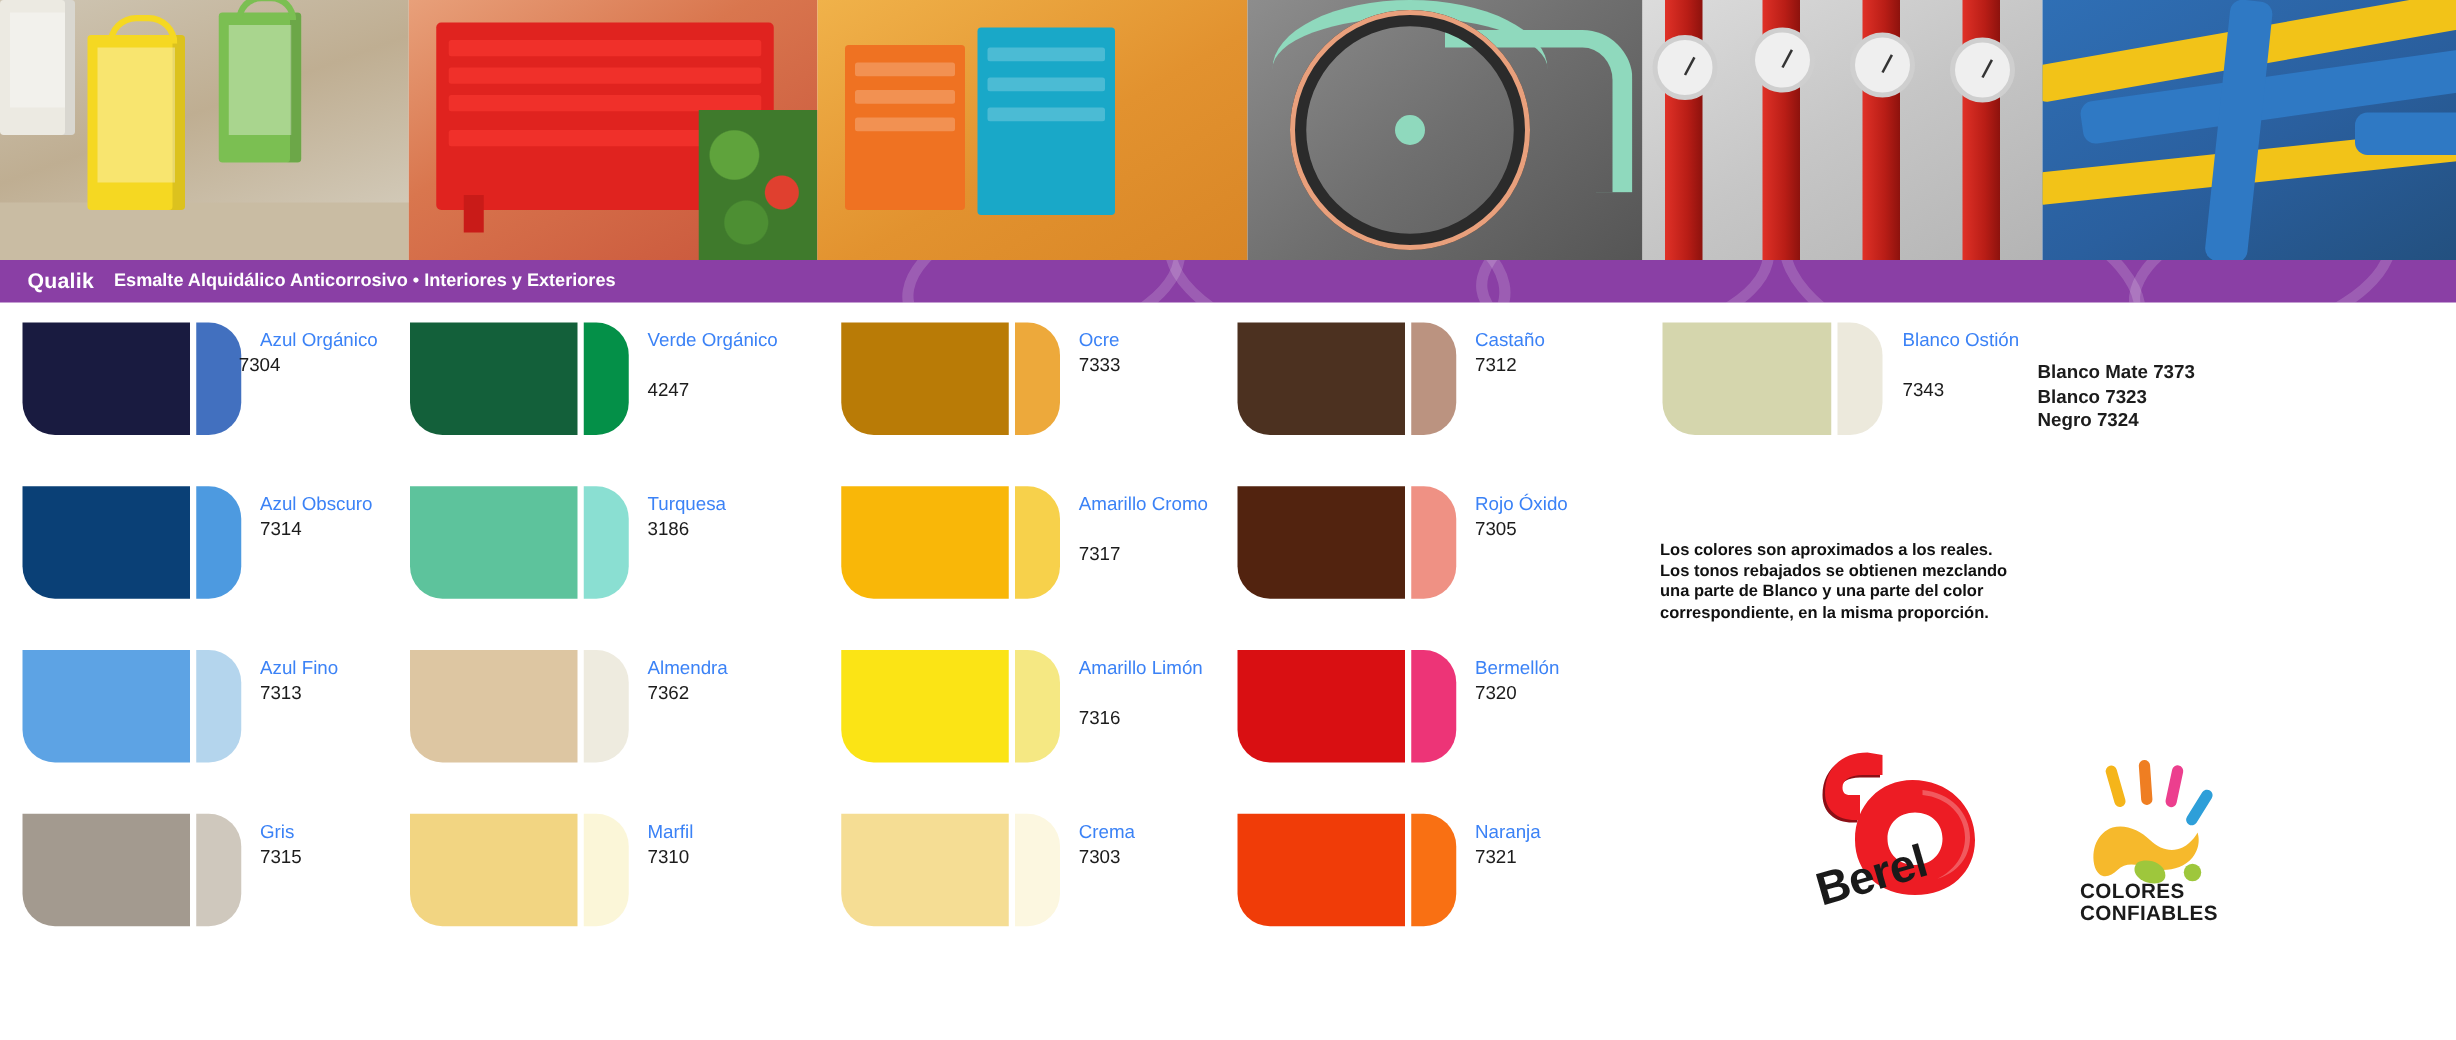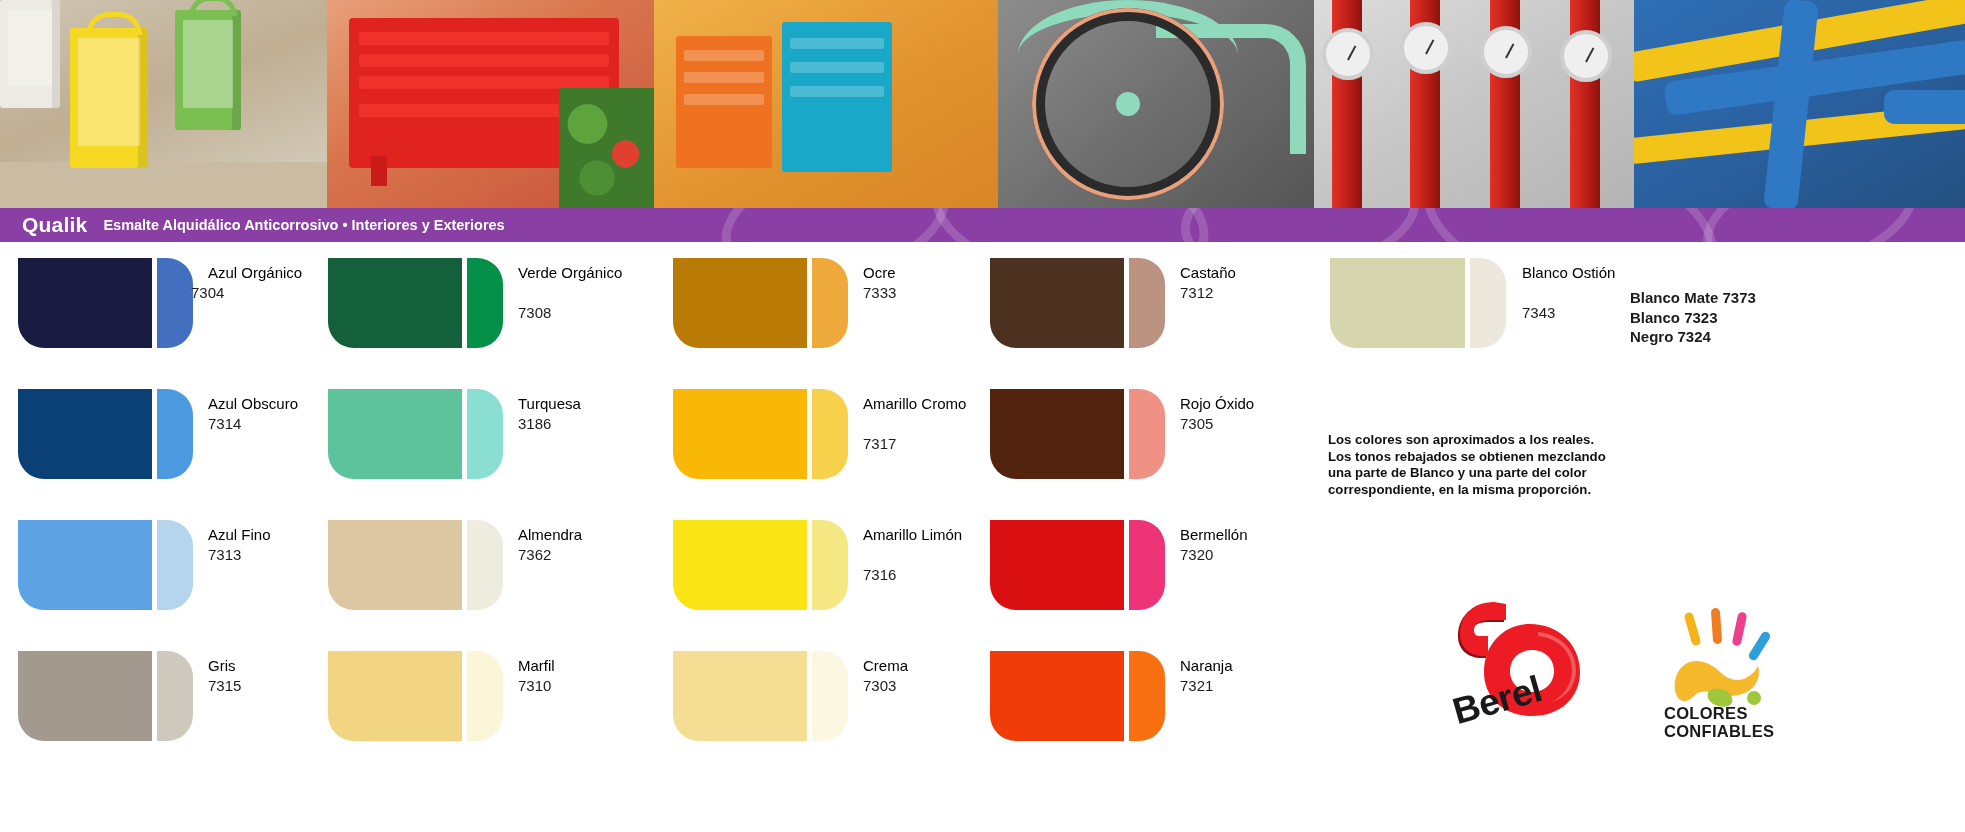--- a/index.html
+++ b/index.html
@@ -72,21 +72,21 @@
     overflow: hidden;
   }
   .band .swirl { position:absolute; border-radius:50%; border:9px solid rgba(255,255,255,.16); }
   .s1 { left: 720px;  top: -48px; width: 230px; height: 120px; transform: rotate(-12deg); }
   .s2 { left: 930px;  top: -62px; width: 280px; height: 140px; transform: rotate(10deg); }
   .s3 { left: 1180px; top: -52px; width: 240px; height: 120px; transform: rotate(-8deg); }
   .s4 { left: 1420px; top: -60px; width: 300px; height: 150px; transform: rotate(14deg); }
   .s5 { left: 1700px; top: -46px; width: 220px; height: 110px; transform: rotate(-16deg); }
   .band-inner { position:relative; display:flex; align-items:center; height:100%; padding-left:22px; gap:16px; }
   .brand {
-    color:#fff; font-size:21px; font-weight:bold; letter-spacing:.2px;
+    color:#fff; font-size:17px; font-weight:bold; letter-spacing:.2px;
   }
   .tagline { color:#fff; font-size:14.5px; font-weight:bold; }
 
   
   .grid {
     position: absolute; left: 0; top: 258px;
     width: 1965px;
   }
   .col { position: absolute; top: 0; }
   .c1 { left: 18px;   width: 330px; }
@@ -101,21 +101,21 @@
     width: 134px; height: 90px;
     border-radius: 0 0 0 26px;
   }
   .sw-tint {
     position: absolute; left: 139px; top: 0;
     width: 36px; height: 90px;
     border-radius: 0 26px 26px 0;
   }
   .sw-label {
     position: absolute; left: 190px; top: 6px;
-    font-size: 15px; line-height: 1.22; color: #000000;
+    font-size: 15px; line-height: 1.22; color: #3b82f6;
     white-space: pre-line;
   }
   .sw-code { font-size: 15px; line-height: 1.22; color: #1c1c1c; }
 
   
   .c5 .sw-main { width: 135px; }
   .c5 .sw-tint { left: 140px; width: 36px; }
   .c5 .sw-label { left: 192px; }
 
   
@@ -269,21 +269,21 @@
         <div class="sw-label">Gris</div>
         <div class="sw-code" style="position:absolute;left:190px;top:26px">7315</div>
       </div>
     </div>
 
     <div class="col c2">
       <div class="swatch-row">
         <div class="sw-main" style="background: rgb(19, 96, 58);"></div>
         <div class="sw-tint" style="background: rgb(4, 144, 72);"></div>
         <div class="sw-label" style="top:6px">Verde Orgánico</div>
-        <div class="sw-code" style="position:absolute;left:190px;top:46px">7308</div>
+        <div class="sw-code" style="position:absolute;left:190px;top:46px">4247</div>
       </div>
       <div class="swatch-row">
         <div class="sw-main" style="background: rgb(93, 195, 156);"></div>
         <div class="sw-tint" style="background: rgb(138, 223, 210);"></div>
         <div class="sw-label">Turquesa</div>
         <div class="sw-code" style="position:absolute;left:190px;top:26px">3186</div>
       </div>
       <div class="swatch-row">
         <div class="sw-main" style="background: rgb(221, 198, 162);"></div>
         <div class="sw-tint" style="background: rgb(238, 235, 223);"></div>

